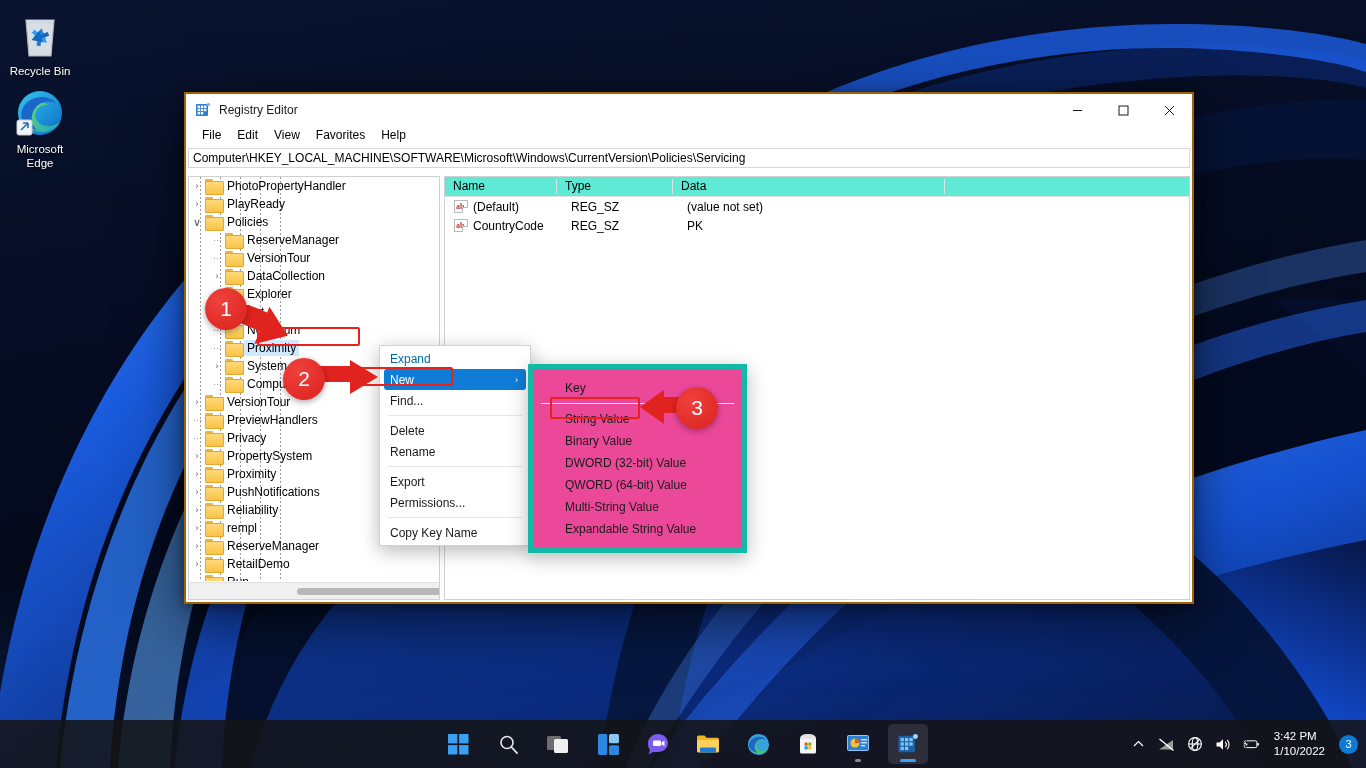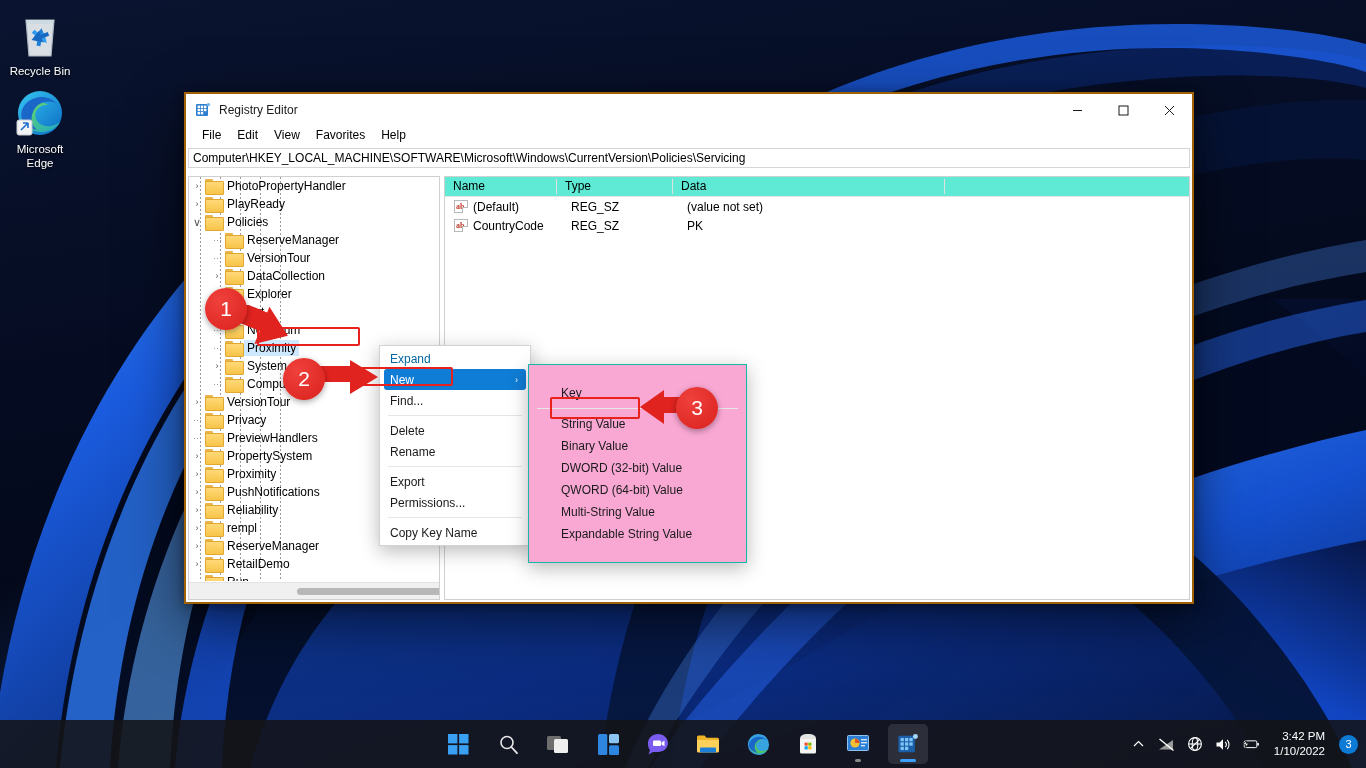--- a/index.html
+++ b/index.html
@@ -97,22 +97,22 @@
          font-size: 12px; color: #1a1a1a; position: relative; }
   .cmi.disabled { color: #0369a1; }
   .cmi.hl { background: #0f7dd6; color: #fff; margin: 0 4px; border-radius: 3px;
             padding-left: 6px; height: 21px; }
   .cmi .arrowr { position: absolute; right: 8px; font-size: 9px; }
   .csep { height: 1px; background: #e6e6e6; margin: 4px 8px; }
 
   
   #submenu {
     position: absolute; left: 528px; top: 364px; width: 219px;
-    background: #f9a8d4; border: 1px solid #14b8a6; box-shadow: 0 5px 18px rgba(0,0,0,.28);
-    padding: 17px 0; z-index: 50;
+    background: #ec4899; border: 5px solid #14b8a6; box-shadow: 0 5px 18px rgba(0,0,0,.28);
+    padding: 8px 0; z-index: 50;
   }
   .smi { height: 22px; display: flex; align-items: center; padding-left: 32px;
          font-size: 12px; color: #1a1a1a; }
 
   
   .hlbox { position: absolute; border: 2px solid #e8211c; border-radius: 2px; z-index: 60; pointer-events: none; }
   .badge { position: absolute; width: 42px; height: 42px; border-radius: 50%;
            background: radial-gradient(circle at 35% 30%, #f0413d, #d9211c);
            color: #fff; font-size: 21px; display: flex; align-items: center; justify-content: center;
            z-index: 70; box-shadow: 0 2px 6px rgba(0,0,0,.35); font-family: "Liberation Sans", sans-serif; }
@@ -123,21 +123,21 @@
              background: rgba(20,20,24,.88); display: flex; align-items: center; }
   #tb-center { position: absolute; left: 50%; transform: translateX(-50%); display: flex; gap: 10px; }
   .tbi { width: 40px; height: 40px; display: flex; align-items: center; justify-content: center;
          position: relative; border-radius: 5px; }
   .tbi.active { background: rgba(255,255,255,.11); }
   .tbi .under { position: absolute; bottom: 2px; left: 50%; transform: translateX(-50%);
                 width: 6px; height: 3px; border-radius: 2px; background: #8a8a8a; }
   .tbi.active .under { width: 16px; background: #3aa0ff; }
   #tray { position: absolute; right: 8px; display: flex; align-items: center; gap: 10px; color: #fff; }
   .trayico { width: 18px; height: 18px; display:flex; align-items:center; justify-content:center; color:#fff; }
-  #clock { text-align: right; font-size: 11.5px; line-height: 15px; color: #fff; margin-left: 4px; }
+  #clock { font-size: 11.5px; line-height: 15px; color: #fff; margin-left: 4px; }
   #notifcount { width: 19px; height: 19px; border-radius: 50%; background: #0d7ad6; color: #fff;
                 font-size: 11px; display: flex; align-items: center; justify-content: center; margin-left: 4px; }
 </style>
 </head>
 <body>
 
 <div id="wallpaper">
   <svg viewBox="0 0 1366 768" preserveAspectRatio="none">
     <defs>
       <linearGradient id="bg" x1="0" y1="0" x2="0.3" y2="1">
@@ -376,28 +376,28 @@
             <div class="trow" style="padding-left: 0px;">
               <div class="exp">›</div>
               <span class="folder"></span>
               <span class="tlabel">VersionTour</span>
             </div>
             <div class="trow" style="padding-left: 0px;">
               <div class="dashline">
                 <i></i>
               </div>
               <span class="folder"></span>
+              <span class="tlabel">PreviewHandlers</span>
+            </div>
+            <div class="trow" style="padding-left: 0px;">
+              <div class="dashline">
+                <i></i>
+              </div>
+              <span class="folder"></span>
               <span class="tlabel">Privacy</span>
-            </div>
-            <div class="trow" style="padding-left: 0px;">
-              <div class="dashline">
-                <i></i>
-              </div>
-              <span class="folder"></span>
-              <span class="tlabel">PreviewHandlers</span>
             </div>
             <div class="trow" style="padding-left: 0px;">
               <div class="exp">›</div>
               <span class="folder"></span>
               <span class="tlabel">PropertySystem</span>
             </div>
             <div class="trow" style="padding-left: 0px;">
               <div class="exp">›</div>
               <span class="folder"></span>
               <span class="tlabel">Proximity</span>

